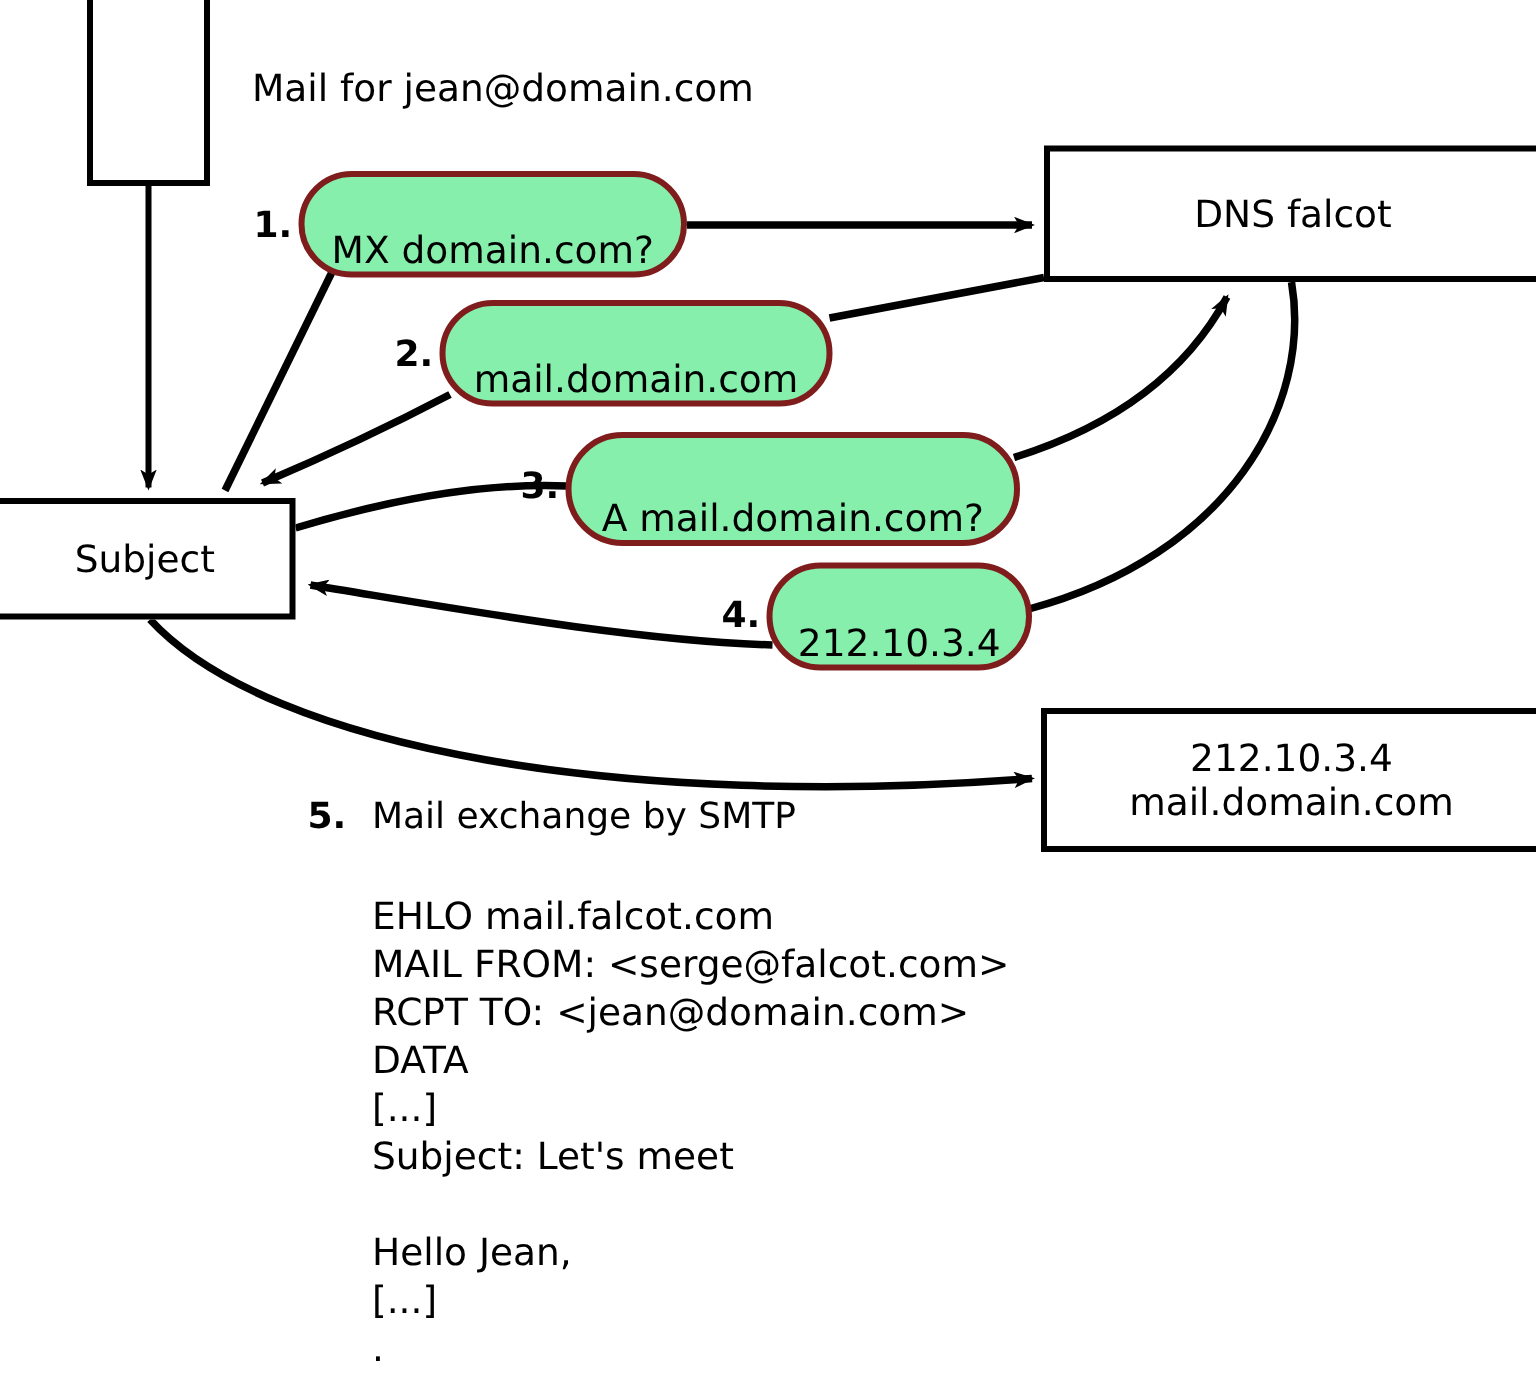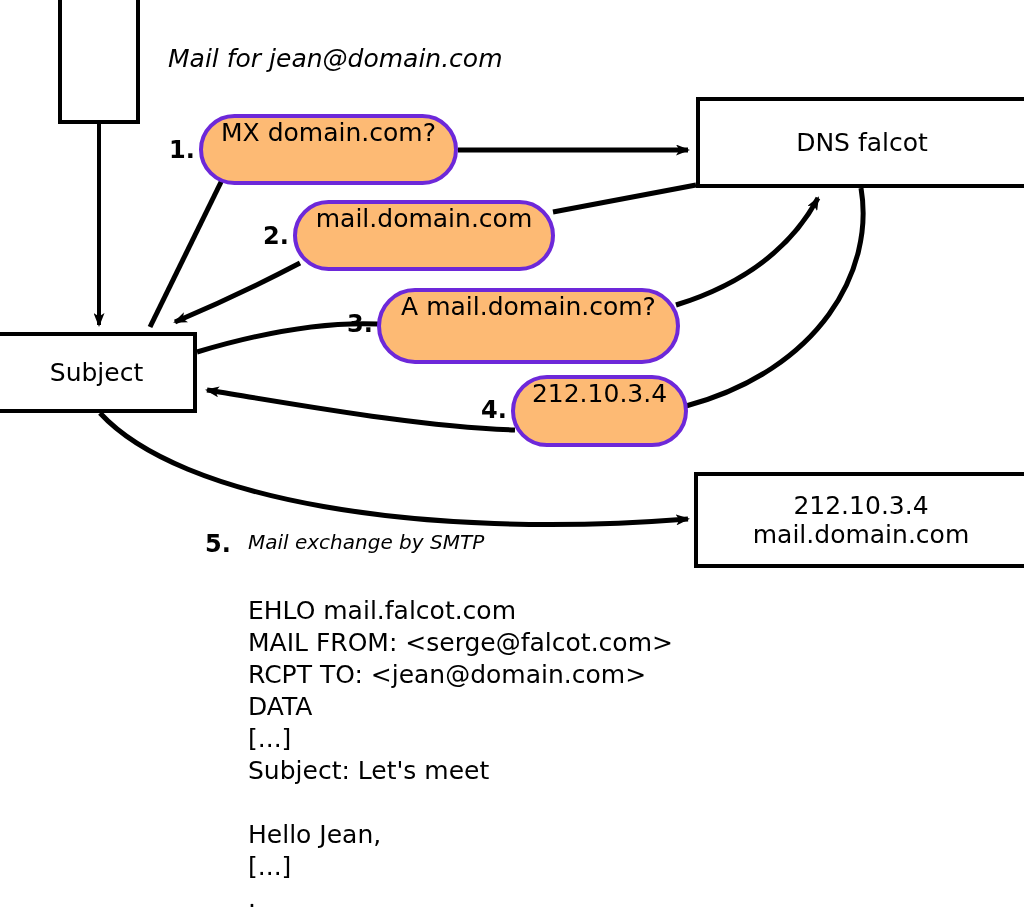--- a/index.html
+++ b/index.html
@@ -39,25 +39,25 @@
     line-height: 1.18;
   }
   #box-empty      { left: 58px;  top: -8px;  width: 82px;  height: 132px; }
   #box-postfix    { left: -4px;  top: 332px; width: 201px; height: 81px;  font-size: 25px; }
   #box-dns        { left: 696px; top: 97px;  width: 332px; height: 91px;  font-size: 25px; }
   #box-mailhost   { left: 694px; top: 472px; width: 334px; height: 96px;  font-size: 25px; }
 
   .bubble {
     position: absolute;
     box-sizing: border-box;
-    border: 4px solid #6d28d9;
-    background: #fdba74;
+    border: 4px solid #7f1d1d;
+    background: #86efac;
     border-radius: 999px;
     display: flex;
-    align-items: flex-start;
+    align-items: flex-end;
     justify-content: center;
     text-align: center;
     font-size: 25px;
     white-space: nowrap;
     z-index: 5;
   }
   #bubble-1 { left: 199px; top: 114px; width: 259px; height: 71px; }
   #bubble-2 { left: 293px; top: 200px; width: 262px; height: 71px; }
   #bubble-3 { left: 377px; top: 288px; width: 303px; height: 76px; }
   #bubble-4 { left: 511px; top: 375px; width: 177px; height: 72px; }
@@ -73,24 +73,23 @@
   #step-2-num { left: 263px; top: 222px; }
   #step-3-num { left: 347px; top: 310px; }
   #step-4-num { left: 481px; top: 396px; }
   #step-5-num { left: 205px; top: 530px; font-size: 24px; }
 
   .plain-label {
     position: absolute;
     font-size: 25px;
     white-space: nowrap;
     z-index: 4;
-    font-style: italic;
   }
   #label-mail-for { left: 168px; top: 44px; }
-  #label-step5-text { left: 248px; top: 530px; font-size: 20px; }
+  #label-step5-text { left: 248px; top: 530px; font-size: 24px; }
 
   #smtp-transcript {
     position: absolute;
     left: 248px;
     top: 595px;
     font-size: 25px;
     line-height: 32px;
     white-space: pre;
     z-index: 4;
   }

